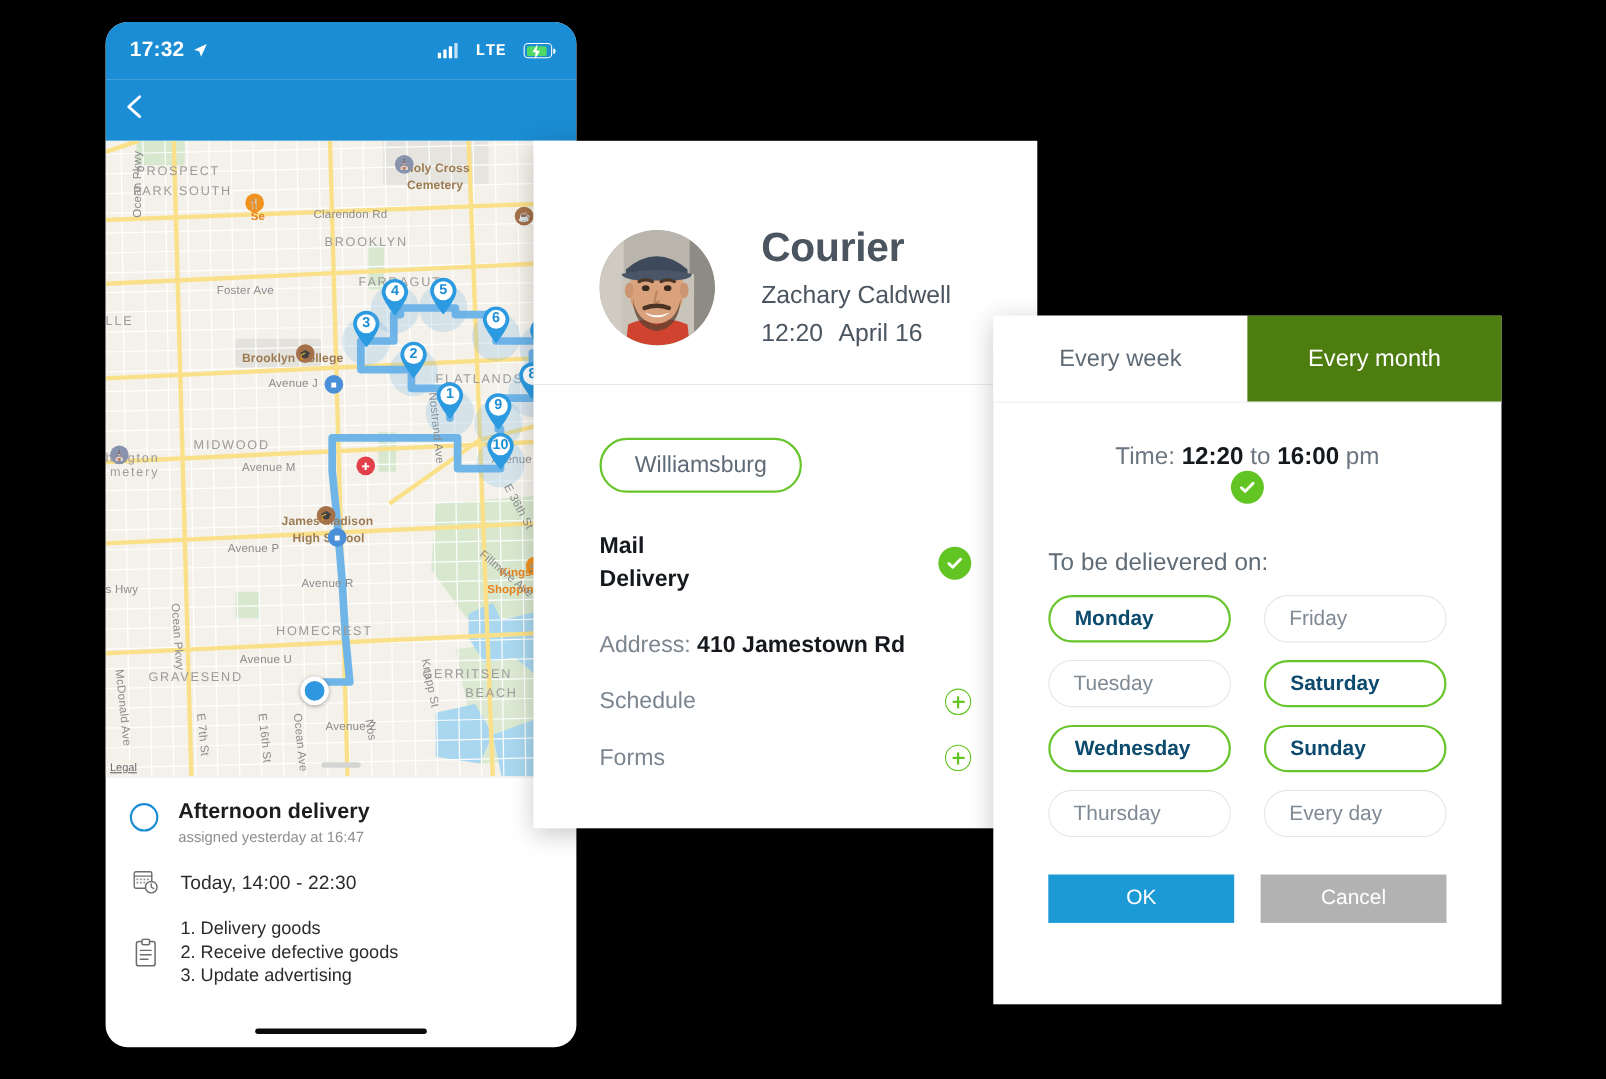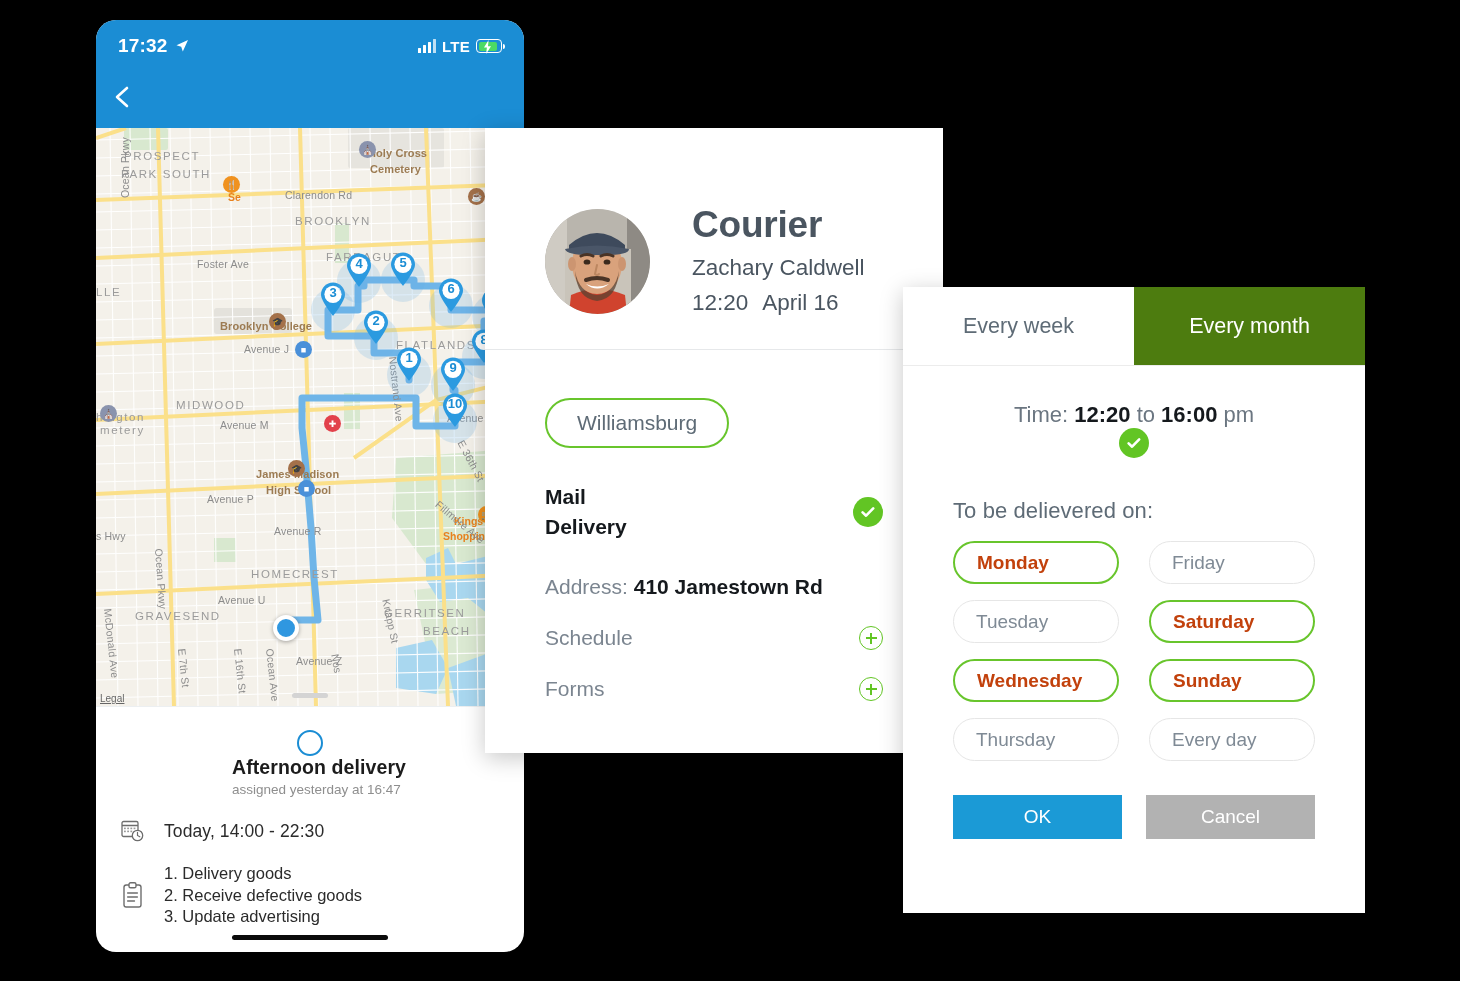--- a/index.html
+++ b/index.html
@@ -19,21 +19,21 @@
   .status-bar {
     position: relative; height: 52px; background: #1b8dd4;
     display: flex; align-items: center; justify-content: space-between;
     padding: 0 22px 0 22px;
   }
   .status-time {
     color: #fff; font-size: 19px; font-weight: bold; letter-spacing: .2px;
     display: flex; align-items: center; gap: 7px;
   }
   .loc-arrow { display:block; }
-  .status-right { display: flex; align-items: center; gap: 6px; }
+  .status-right { display: flex; align-items: center; gap: 16px; font-family: Liberation Mono, monospace; }
   .signal { display: flex; align-items: flex-end; gap: 2px; height: 14px; }
   .signal i { display:block; width: 3px; background: #fff; border-radius: .5px; }
   .signal i:nth-child(1){ height: 5px; }
   .signal i:nth-child(2){ height: 8px; }
   .signal i:nth-child(3){ height: 11px; }
   .signal i:nth-child(4){ height: 14px; background: #bfe0f4; }
   .lte { color:#fff; font-size: 15px; font-weight: bold; letter-spacing: .3px;}
   .battery {
     position: relative; width: 26px; height: 14px; border: 1.6px solid #fff;
     border-radius: 4px;
@@ -93,21 +93,21 @@
     position:absolute; left:4px; bottom:2px; color:#666; font-size:10px;
     text-decoration: underline;
   }
   .drag-handle {
     position:absolute; left:50%; transform:translateX(-50%); bottom: 8px;
     width: 36px; height: 5px; border-radius: 3px; background:#d4d4d4;
   }
 
   
   .task-panel { padding: 20px 22px 0 22px; border-top:1px solid #eceff1; }
-  .task-row { display:flex; align-items:center;flex-direction:column; }
+  .task-row { display:flex; align-items:flex-start; }
   .task-circle {
     width: 26px; height: 26px; border-radius:50%; border: 2.6px solid #1b8dd4;
     flex: 0 0 auto; margin-top: 3px;
   }
   .task-head-txt { margin-left: 18px; }
   .task-title { font-size: 19.5px; font-weight: bold; color:#1c1c1c; letter-spacing:.1px;}
   .task-sub { font-size: 13.5px; color:#8e8e8e; margin-top: 3px; }
 
   .task-row2 { display:flex; align-items:center; margin-top: 22px; }
   .task-icon { width: 30px; flex:0 0 auto; display:flex; justify-content:center;}
@@ -186,21 +186,21 @@
   .deliv-on { font-size: 22px; color:#5e6b76; margin-top: 40px; letter-spacing:.1px;}
 
   .day-grid {
     display:grid; grid-template-columns: 1fr 1fr; gap: 16px 30px; margin-top: 17px;
   }
   .day-chip {
     height: 43px; border-radius: 24px; border:1.6px solid #e6e6e6;
     display:flex; align-items:center; padding-left: 22px;
     font-size: 19px; color:#7f8a95; cursor:pointer; background:#fff;
   }
-  .day-chip.sel { border-color:#68c52c; border-width:2.2px; color:#c2410c; font-weight:bold; }
+  .day-chip.sel { border-color:#68c52c; border-width:2.2px; color:#0c4a6e; font-weight:bold; }
 
   .sched-actions { display:flex; gap: 24px; margin-top: 34px; }
   .btn {
     width: 174px; height: 44px; border:none; color:#fff; font-size: 19px;
     cursor:pointer; font-family:"Liberation Sans", sans-serif;
     display:flex; align-items:center; justify-content:center;
   }
   .btn.ok { background:#1b9ad6; }
   .btn.cancel { background:#b2b2b2; }
 </style>

